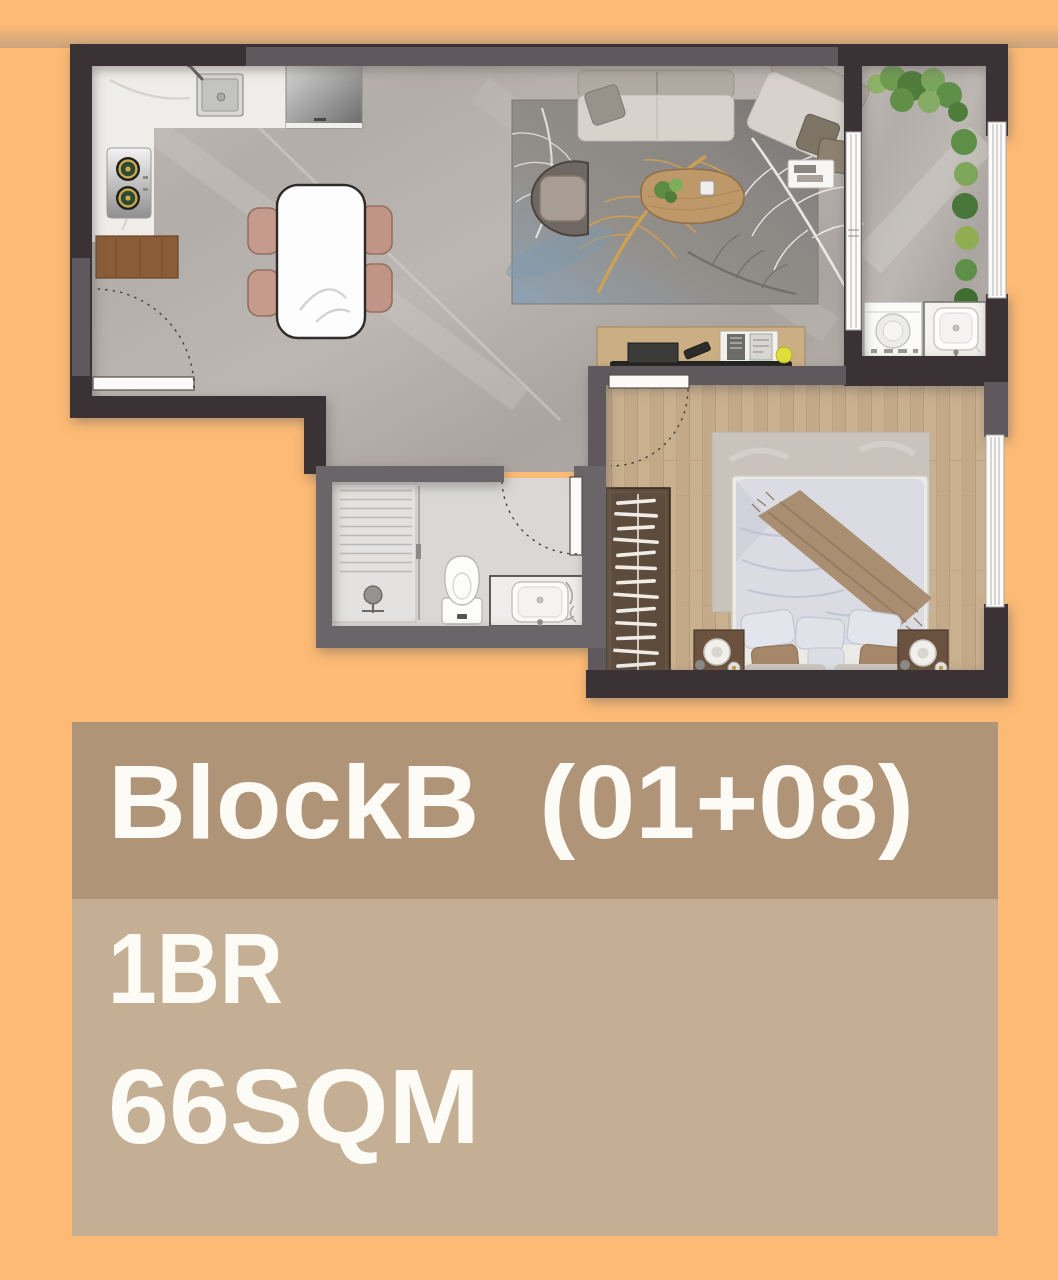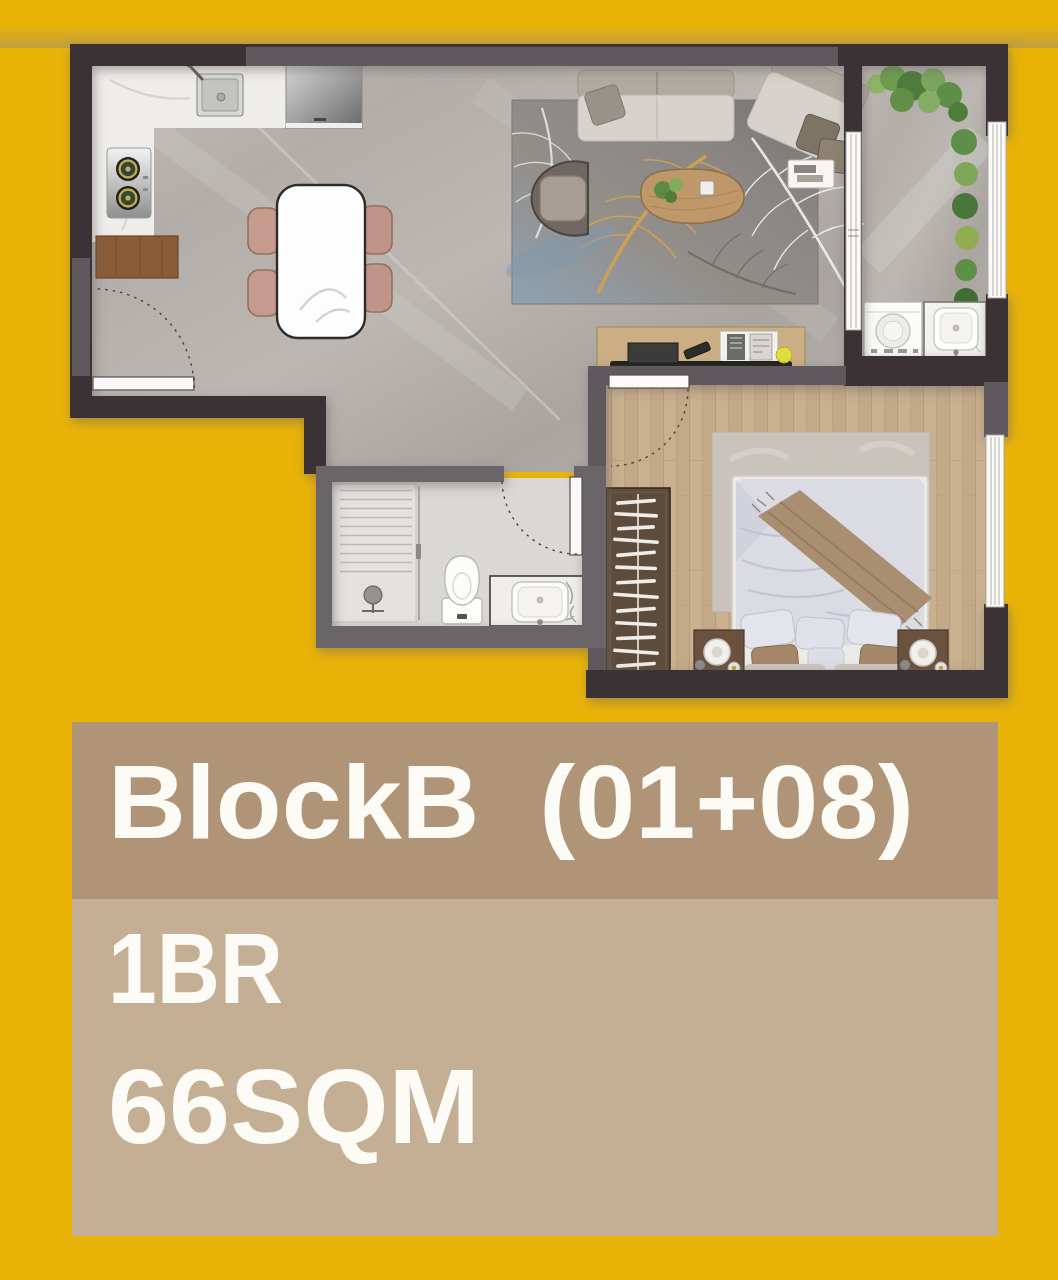--- a/index.html
+++ b/index.html
@@ -1,16 +1,16 @@
 <!DOCTYPE html>
 <html><head>
 <meta charset="utf-8">
 <style>
   html,body{margin:0;padding:0;background:#ffffff;}
-  .stage{position:relative;width:1058px;height:1280px;background:#eab308;overflow:hidden;
+  .stage{position:relative;width:1058px;height:1280px;background:#fdba74;overflow:hidden;
          font-family:"Liberation Sans","DejaVu Sans",sans-serif;}
   svg{display:block}
   
   .wall-d{fill:#3B3334}
   .wall-g{fill:#5F595B}
   .wall-b{fill:#6B6568}
   
   .arc{fill:none;stroke:#45403c;stroke-width:1.4;stroke-dasharray:2.5 5;}
   .win{fill:#fcfbfa;stroke:#a9a7a4;stroke-width:1;}
   .winline{stroke:#b2b0ad;stroke-width:1;}

